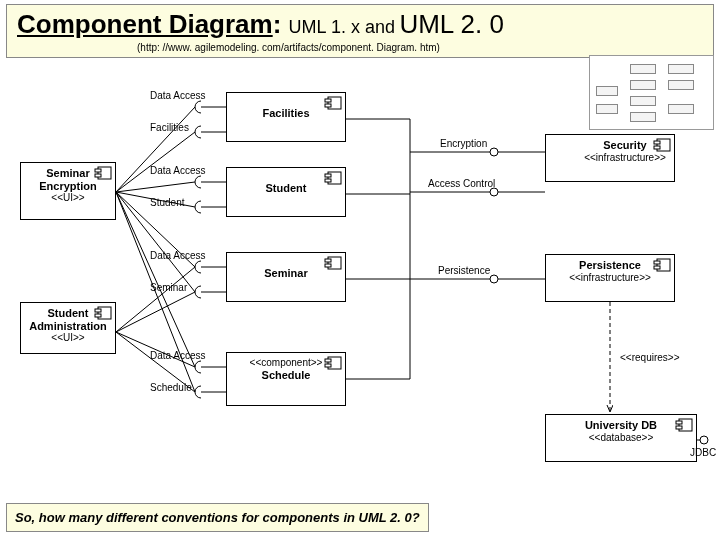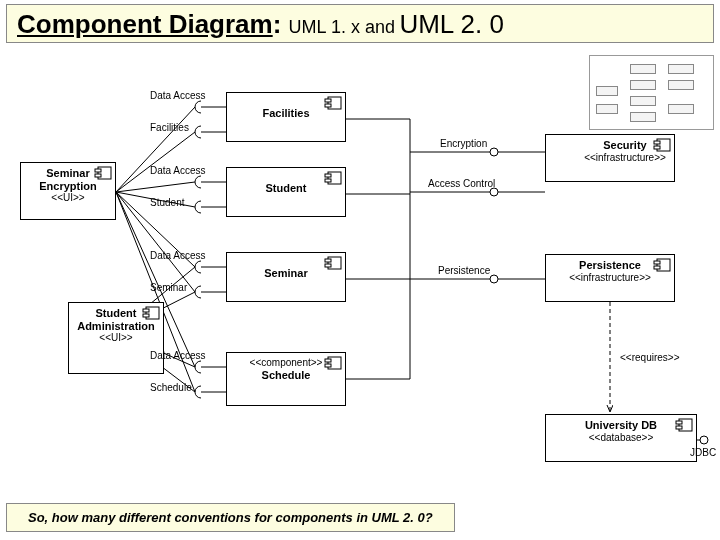--- a/index.html
+++ b/index.html
@@ -11,31 +11,32 @@
   .title-bar .t3 { font-size:26px; font-weight:normal; }
   .title-bar .src { font-size:10px; color:#000; margin:2px 0 2px 120px; }
   .stage { position:absolute; left:0; top:52px; width:720px; height:440px; }
   .comp { position:absolute; border:1px solid #000; background:#fff; text-align:center; padding:4px 6px; font-size:11px; line-height:1.15; }
   .comp .name { font-weight:bold; }
   .comp .stereo { font-size:10px; }
   .comp .badge { width:18px; height:14px; display:block; }
   .comp .badge.tr { position:absolute; top:3px; right:3px; }
   svg.wires { position:absolute; left:0; top:0; width:720px; height:440px; }
   .lbl { position:absolute; font-size:10px; color:#000; background:transparent; white-space:nowrap; }
-  .question-bar { position:absolute; left:6px; bottom:8px; background:#fdfde0; border:1px solid #888; padding:6px 21px; font-size:13px; font-weight:bold; font-style:italic; }
+  .question-bar { position:absolute; left:6px; bottom:8px; background:#fdfde0; border:1px solid #888; padding:6px 8px; font-size:13px; font-weight:bold; font-style:italic; }
   .thumb { position:absolute; top:55px; right:6px; width:125px; height:75px; border:1px solid #999; background:#fff; }
   .thumb div { position:absolute; border:1px solid #888; background:#f4f4f4; }
 </style>
 </head>
 <body>
 
 <div class="title-bar">
   <span class="t1"><u><span>Component Diagram</span></u>: </span>
   <span class="t2">UML 1. x and</span>
   <span class="t3"> <span>UML 2. 0</span></span>
+  <div class="src">(http: //www. agilemodeling. com/artifacts/component. Diagram. htm)</div>
 </div>
 
 <div class="thumb">
   <div style="left:6px; top:30px; width:22px; height:10px;"></div>
   <div style="left:6px; top:48px; width:22px; height:10px;"></div>
   <div style="left:40px; top:8px;  width:26px; height:10px;"></div>
   <div style="left:40px; top:24px; width:26px; height:10px;"></div>
   <div style="left:40px; top:40px; width:26px; height:10px;"></div>
   <div style="left:40px; top:56px; width:26px; height:10px;"></div>
   <div style="left:78px; top:8px;  width:26px; height:10px;"></div>
@@ -116,21 +117,21 @@
 </svg>
 
 <div class="comp" style="left:20px; top:110px; width:96px; height:58px;">
   <svg class="badge tr">
         <use href="#compicon"></use>
       </svg>
   <div class="name">Seminar Encryption</div>
   <div class="stereo">&lt;&lt;UI&gt;&gt;</div>
 </div>
 
-<div class="comp" style="left:20px; top:250px; width:96px; height:72px;margin-left:48px;">
+<div class="comp" style="left:20px; top:250px; width:96px; height:52px;">
   <svg class="badge tr">
         <use href="#compicon"></use>
       </svg>
   <div class="name">Student Administration</div>
   <div class="stereo">&lt;&lt;UI&gt;&gt;</div>
 </div>
 
 <div class="comp" style="left:226px; top:40px; width:120px; height:50px;">
   <svg class="badge tr">
         <use href="#compicon"></use>

